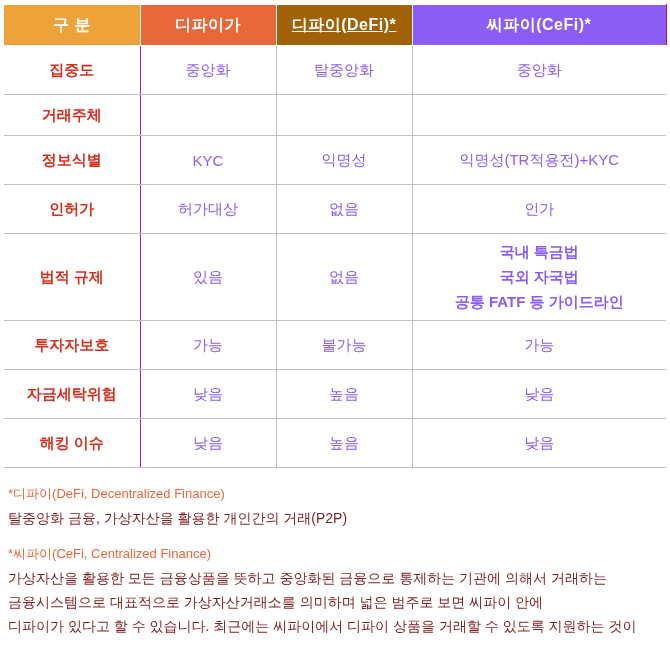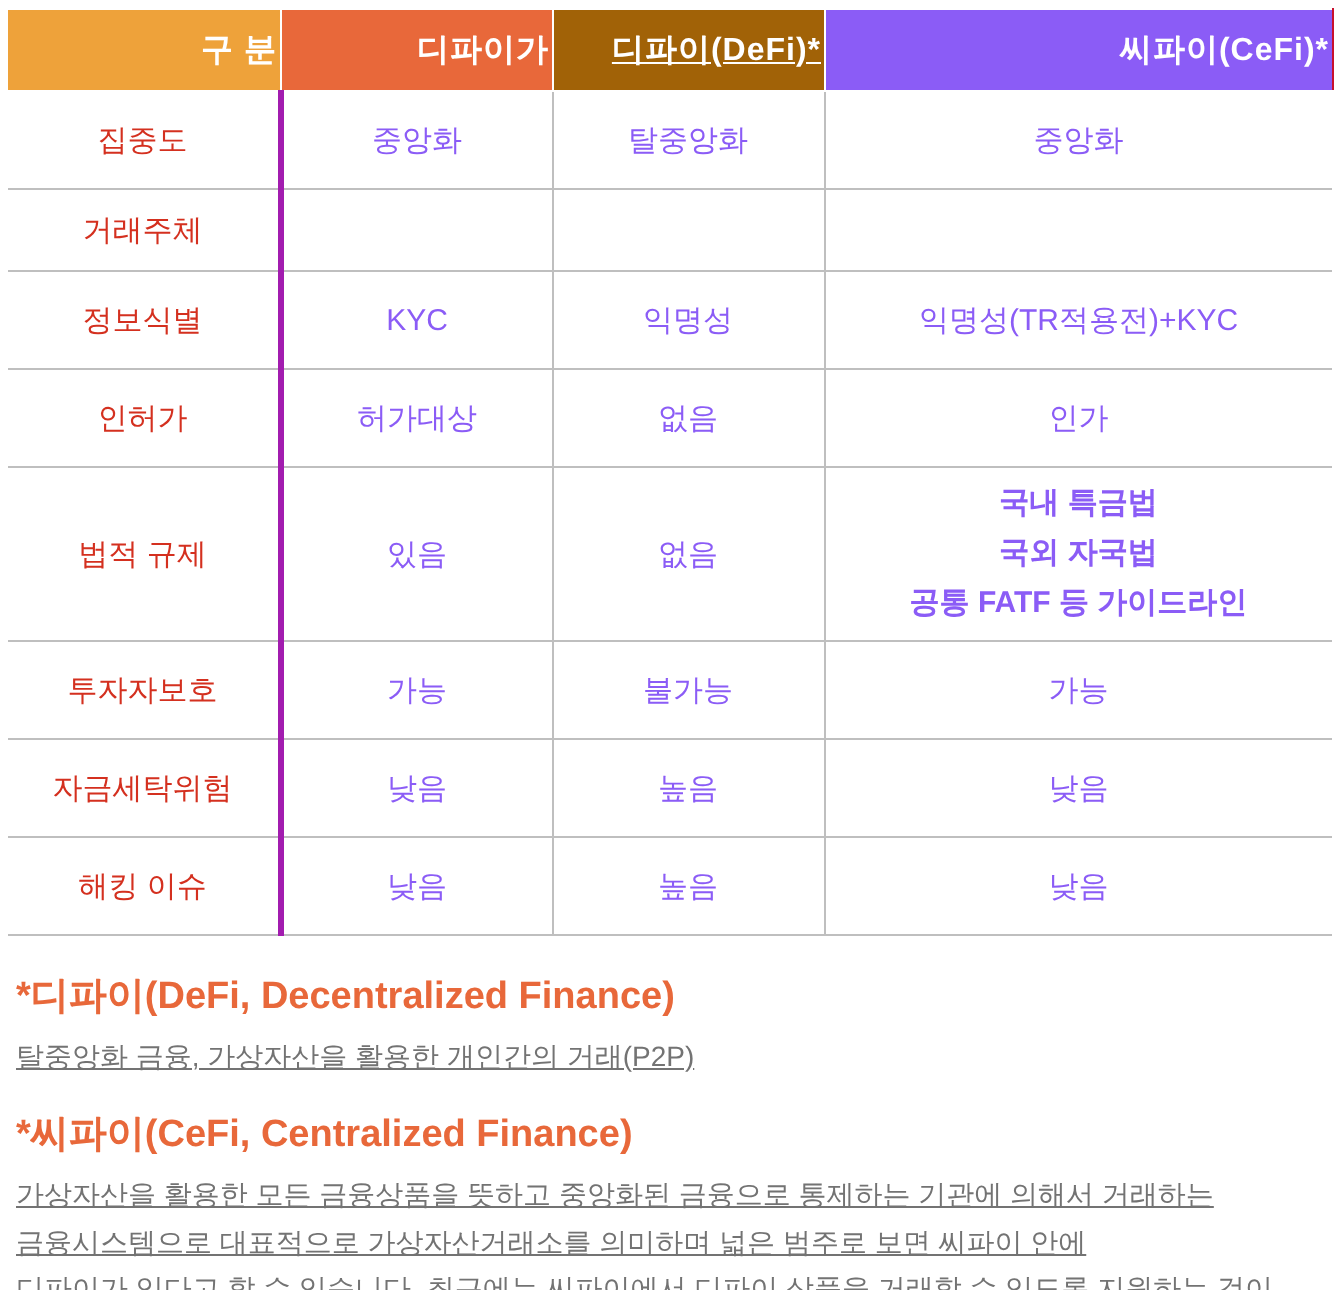--- a/index.html
+++ b/index.html
@@ -29,66 +29,65 @@
   table.comp col.c0 { width: 136px; }
   table.comp col.c1 { width: 136px; }
   table.comp col.c2 { width: 136px; }
   table.comp col.c3 { width: 254px; }
 
   table.comp thead th {
     height: 38px;
     color: #ffffff;
     font-size: 16px;
     font-weight: bold;
-    text-align: right;
+    text-align: center;
     vertical-align: middle;
     border: 1px solid #ffffff;
     letter-spacing: 0.5px;
   }
   th.h0 { background: #eea23a; border-left: 1px solid #eea23a !important; }
   th.h1 { background: #e8683a; }
   th.h2 { background: #a16207; text-decoration: underline; }
   th.h3 { background: #8b5cf6; border-right: 1px solid #c8102e !important; }
 
   table.comp tbody td {
     border-bottom: 1px solid #bfbfbf;
     border-right: 1px solid #bfbfbf;
     text-align: center;
     vertical-align: middle;
     font-size: 15px;
     color: #8b5cf6;
     padding: 6px 4px;
   }
   table.comp tbody td.label {
     color: #d4301f;
-    font-weight: normal;
-    border-right: 3px solid #a21caf;
+    font-weight: bold;
+    border-right: 1px solid #a21caf;
     border-left: none;
   }
   table.comp tbody tr td:last-child { border-right: none; }
   table.comp tbody td.multi { line-height: 1.65; font-weight: bold; }
   .rowtall td { height: 36px; }
   .rowempty td { height: 28px; }
 
   .notes {
     margin: 16px 8px 0 8px;
     font-size: 14px;
     line-height: 1.55;
   }
   .note-title {
     color: #e8683a;
-    font-weight: bold;
-    font-size: 19px;
+    font-weight: normal;
+    font-size: 13px;
     margin-bottom: 4px;
   }
   .note-body {
-    color: #737373;
+    color: #7f1d1d;
     font-size: 14px;
     margin-bottom: 14px;
-    text-decoration: underline;
   }
   .note-body p { margin: 0 0 2px 0; }
 </style>
 </head>
 <body>
 
 <div class="page">
 
   <table class="comp">
     <colgroup>

